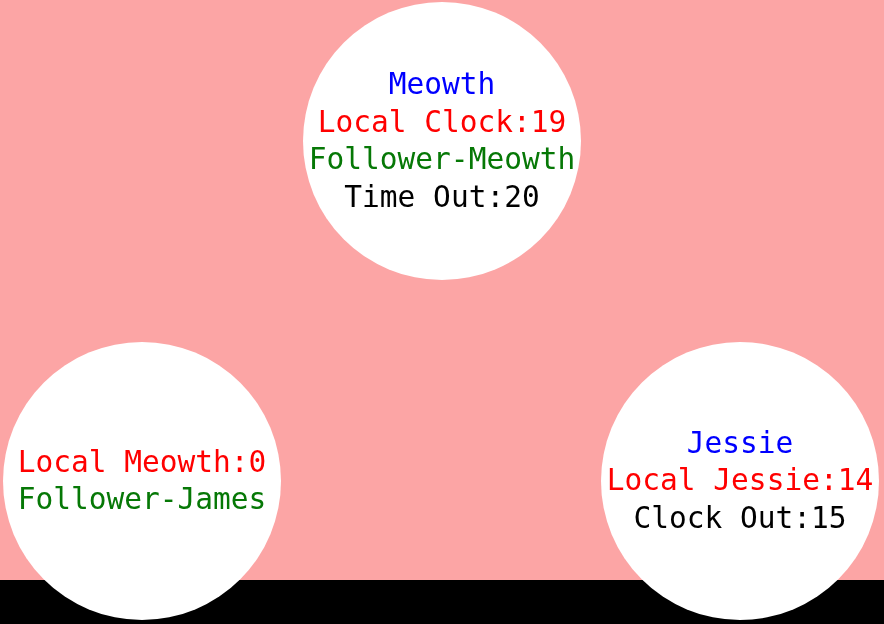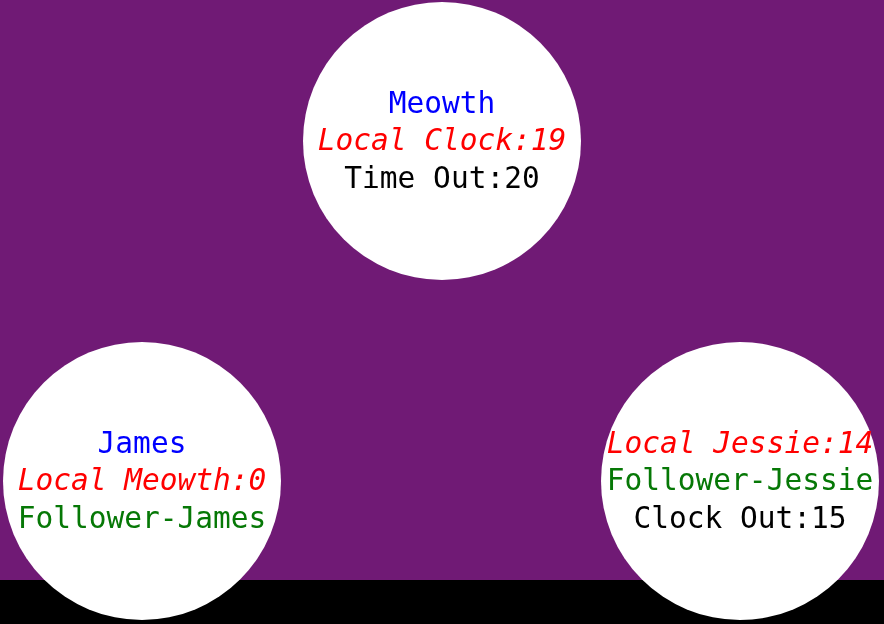--- a/index.html
+++ b/index.html
@@ -7,21 +7,21 @@
     padding: 0;
     width: 884px;
     height: 624px;
     background: #000000;
     overflow: hidden;
   }
   .canvas {
     position: relative;
     width: 884px;
     height: 580px;
-    background: #701a75;
+    background: #fca5a5;
   }
   .node {
     position: absolute;
     width: 278px;
     height: 278px;
     border-radius: 50%;
     background: #ffffff;
     display: flex;
     flex-direction: column;
     align-items: center;
@@ -29,40 +29,40 @@
     font-family: "DejaVu Sans Mono", monospace;
     font-size: 29.5px;
     line-height: 37.5px;
     white-space: nowrap;
     text-align: center;
   }
   .node-top   { left: 303px; top: 2px;   }
   .node-left  { left: 3px;   top: 342px; }
   .node-right { left: 601px; top: 342px; }
   .line-name    { color: #0000ff; }
-  .line-clock   { color: #ff0000; font-style: italic; }
+  .line-clock   { color: #ff0000; }
   .line-role    { color: #067806; }
   .line-timeout { color: #000000; }
 </style>
 </head>
 <body>
 
 <div class="canvas">
 
   <div class="node node-top">
     <div class="line-name">Meowth</div>
     <div class="line-clock">Local Clock:19</div>
+    <div class="line-role">Follower-Meowth</div>
     <div class="line-timeout">Time Out:20</div>
   </div>
 
   <div class="node node-left">
-    <div class="line-name">James</div>
     <div class="line-clock">Local Meowth:0</div>
     <div class="line-role">Follower-James</div>
   </div>
 
   <div class="node node-right">
+    <div class="line-name">Jessie</div>
     <div class="line-clock">Local Jessie:14</div>
-    <div class="line-role">Follower-Jessie</div>
     <div class="line-timeout">Clock Out:15</div>
   </div>
 
 </div>
 
 </body></html>

